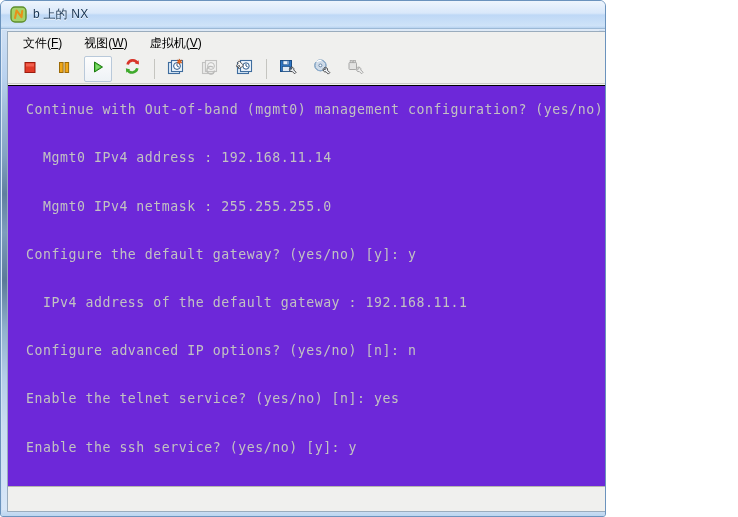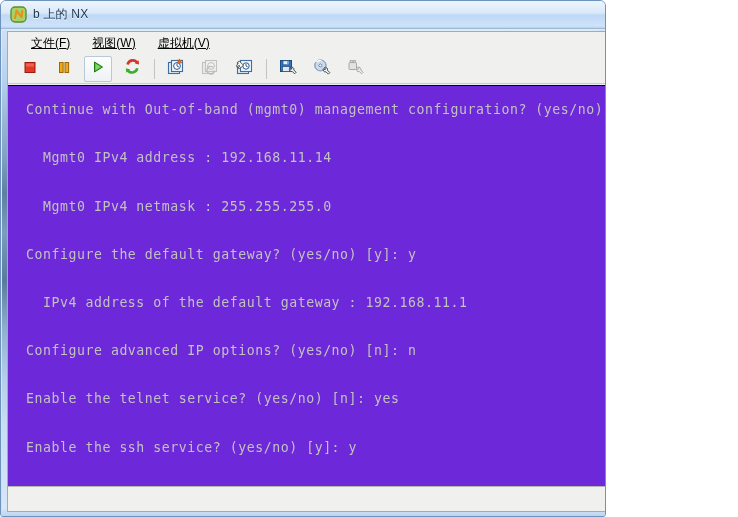--- a/index.html
+++ b/index.html
@@ -126,23 +126,22 @@
 
   
   #menubar {
     position: absolute;
     left: 0; top: 0;
     width: 100%;
     height: 22px;
     background: #f0f0ee;
     display: flex;
     align-items: center;
-    padding-left: 20px;
-    box-sizing: border-box;
-    text-decoration: underline;
+    padding-left: 12px;
+    box-sizing: border-box;
   }
   .menu-item {
     font-size: 12px;
     color: #000000;
     margin-right: 16px;
     padding: 2px 3px;
     white-space: nowrap;
     cursor: default;
   }
   .menu-item .mn { text-decoration: underline; }

